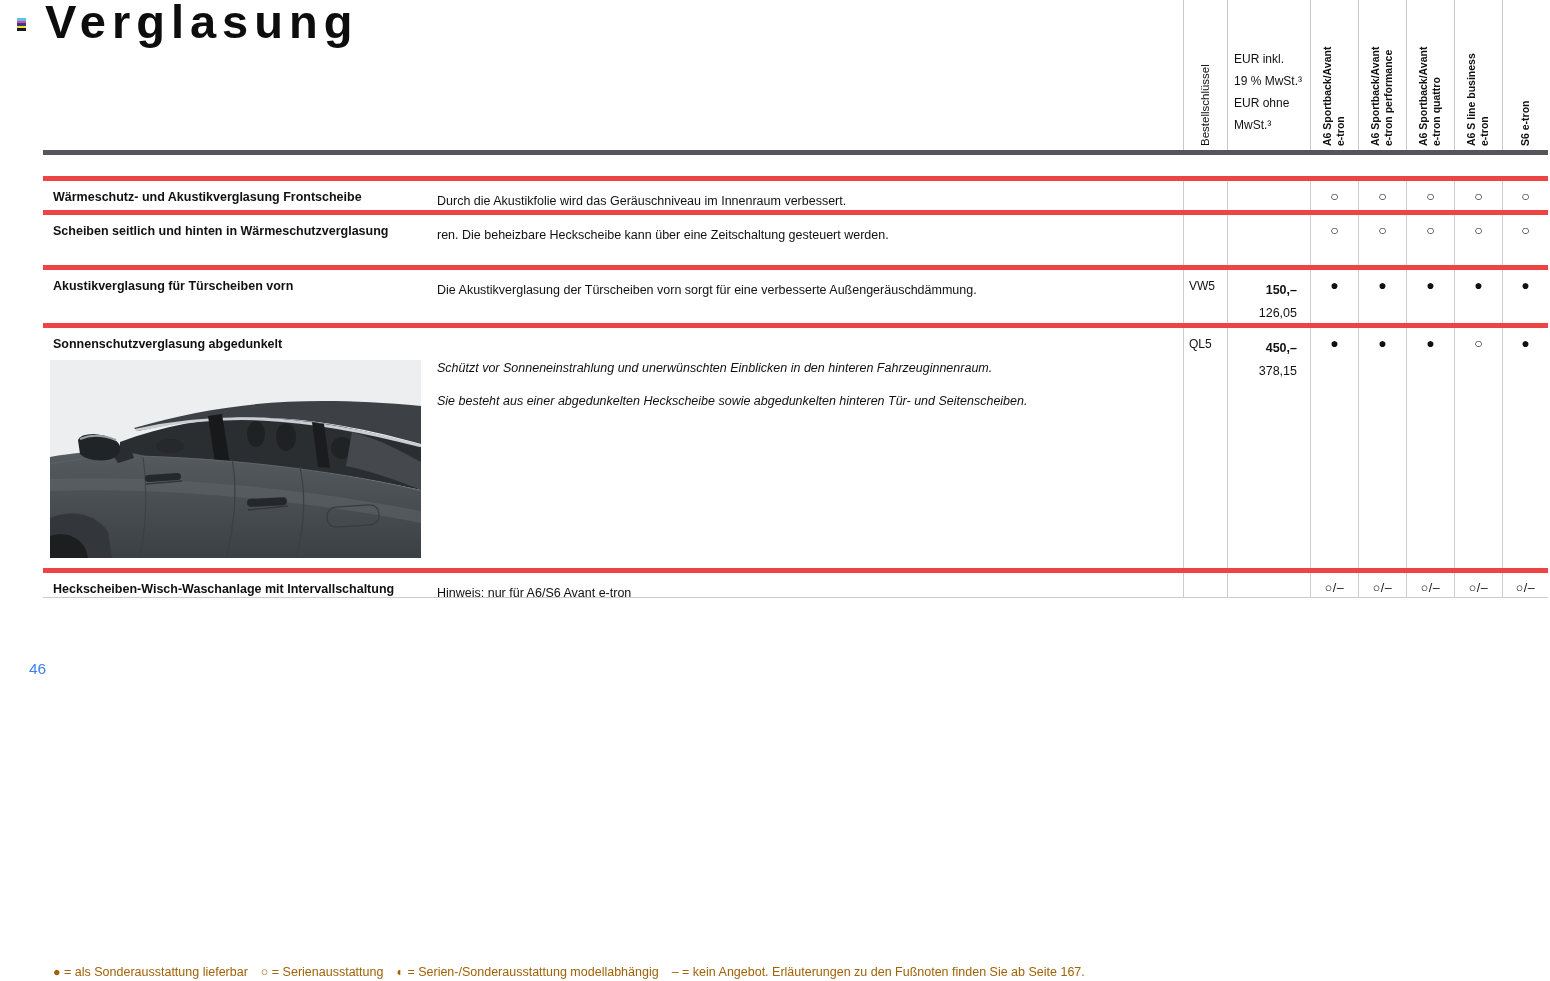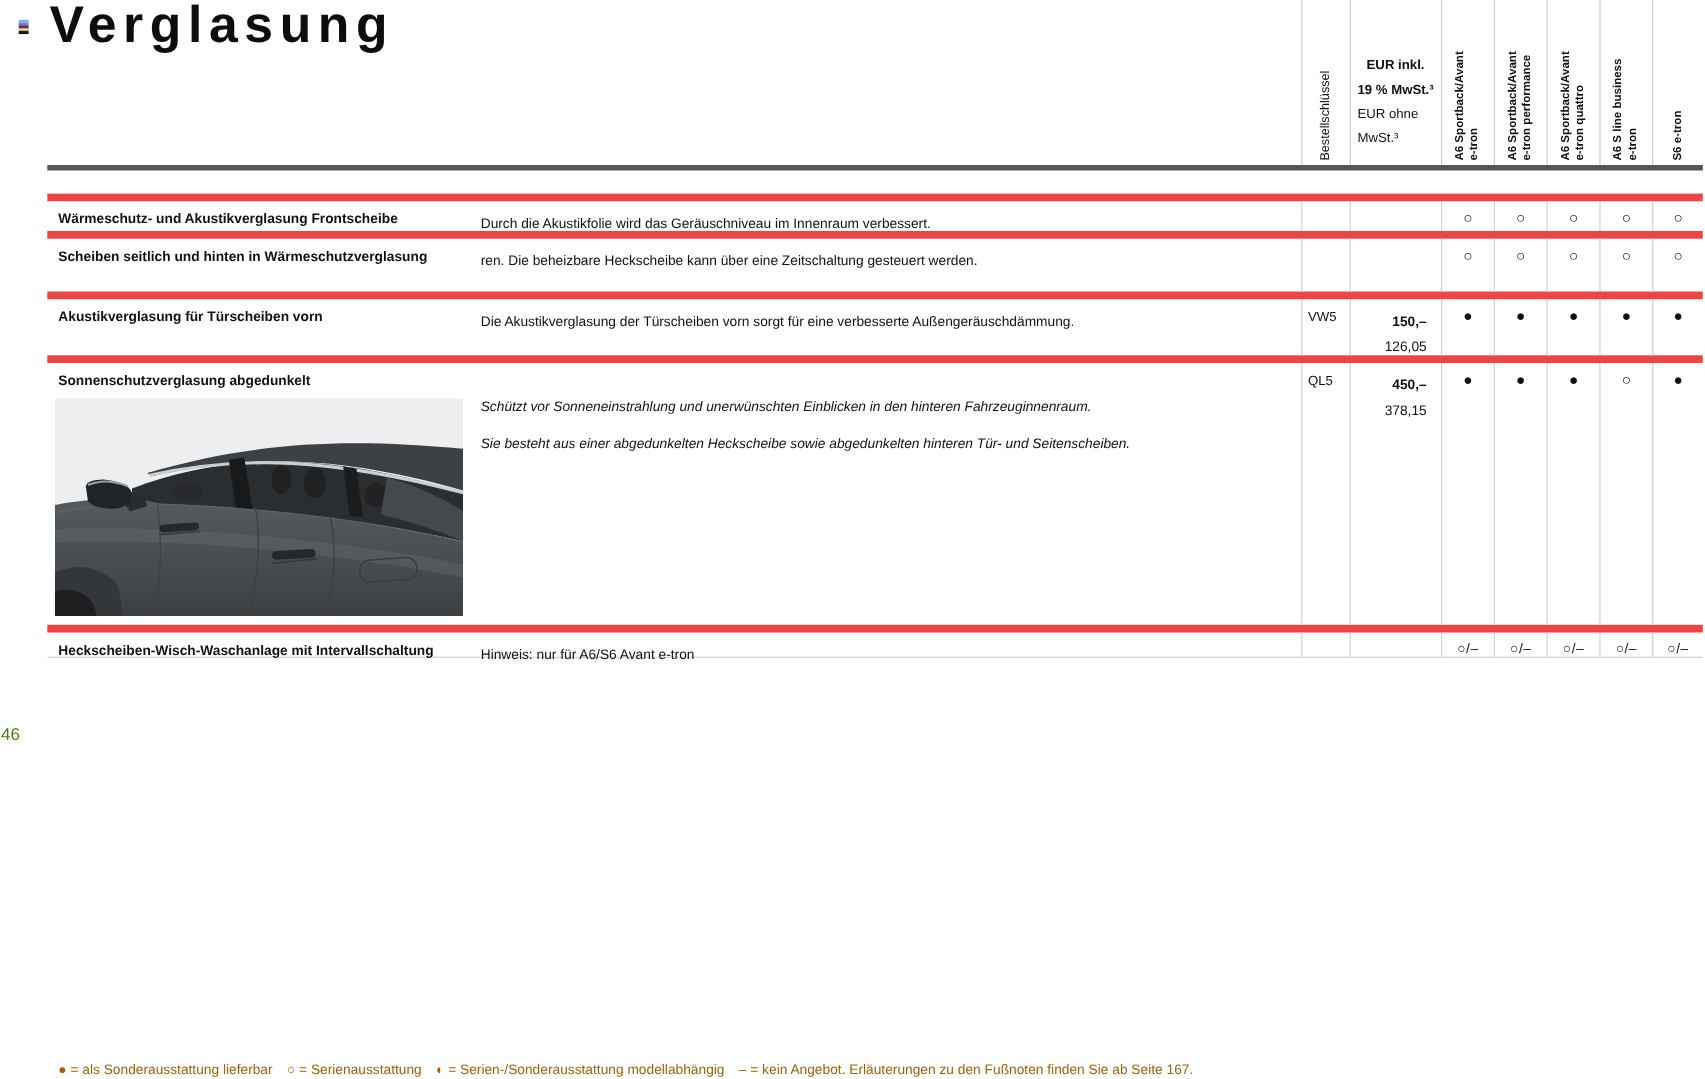--- a/index.html
+++ b/index.html
@@ -17,45 +17,45 @@
 
   
   .headcols { position:absolute; left:1183px; top:0; height:150px; display:flex; }
   .hc { position:relative; height:150px; border-left:1px solid #c9c9c9; }
   .hc.w44{width:44px;} .hc.w83{width:83px;} .hc.w48{width:48px;} .hc.w46{width:46px;}
   .rot { position:absolute; top:150px; transform-origin:0 0; transform:rotate(-90deg);
          width:146px; line-height:13px; font-size:10.5px; font-weight:700;
          padding-left:4px; white-space:nowrap; }
   .rot.reg { font-weight:400; font-size:11.5px; }
   .eurhead { position:absolute; left:6px; top:48px; font-size:12px; line-height:22px; white-space:nowrap; }
-  .eurhead .b { font-weight:700;text-align:center; }
+  .eurhead .b { font-weight:400; }
 
   
   .tbody { position:absolute; left:43px; top:176px; width:1505px; font-size:12.5px; }
-  .trow { display:flex; border-top:7px solid #ef4444; }
+  .trow { display:flex; border-top:5px solid #ef4444; }
   .trow:last-child { border-bottom:1px solid #cccccc; }
   .r1{height:34px;} .r2{height:55px;} .r3{height:58px;} .r4{height:245px;} .r5{height:30px;}
   .c { height:100%; }
   .c.name { width:394px; padding:9px 6px 0 10px; font-weight:700; position:relative; }
   .c.desc { width:746px; padding-top:9px; line-height:23px; white-space:nowrap; }
   .c.code { width:44px; border-left:1px solid #cccccc; padding:9px 0 0 5px; font-size:12px; }
   .c.price { width:83px; border-left:1px solid #cccccc; text-align:right;
              padding:9px 13px 0 0; line-height:23px; }
   .c.price .pb { font-weight:700; }
   .c.m { width:48px; border-left:1px solid #cccccc; text-align:center;
          padding-top:7px; font-size:14px; }
   .c.m.last { width:46px; }
   .r5 .c.m { font-size:12.5px; padding-top:8px; letter-spacing:.5px; }
   .r4 .c.desc { padding-top:29px;font-style:italic; }
   .r4 .c.desc .p2 { margin-top:10px; }
 
   .carimg { position:absolute; left:7px; top:32px; width:371px; height:198px; }
   .carimg svg { display:block; width:100%; height:100%; }
 
-  .pagenum { position:absolute; left:1px; top:660px; font-size:15.5px; color:#4d7c0f; }
+  .pagenum { position:absolute; left:1px; top:660px; font-size:15.5px; color:#3b82f6;padding-left:28px; }
 
   .legend { position:absolute; left:53px; top:965px; font-size:12.5px; display:flex;
             gap:13px; white-space:nowrap; color:#a16207; }
 </style>
 </head>
 <body>
 
 <div class="printmark">
   <div style="background:#4fc8e8"></div>
   <div style="background:#e8439a"></div>

